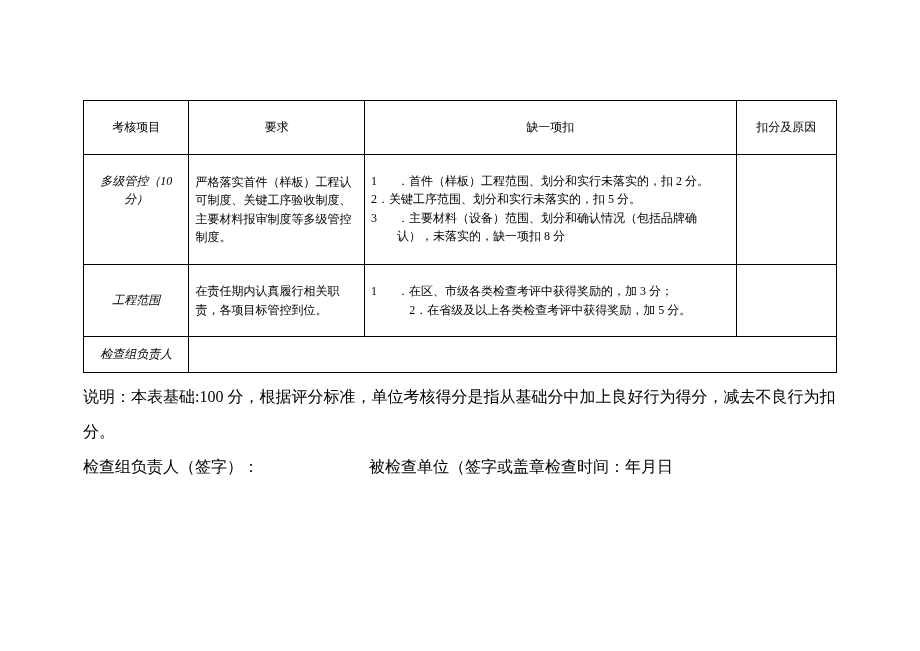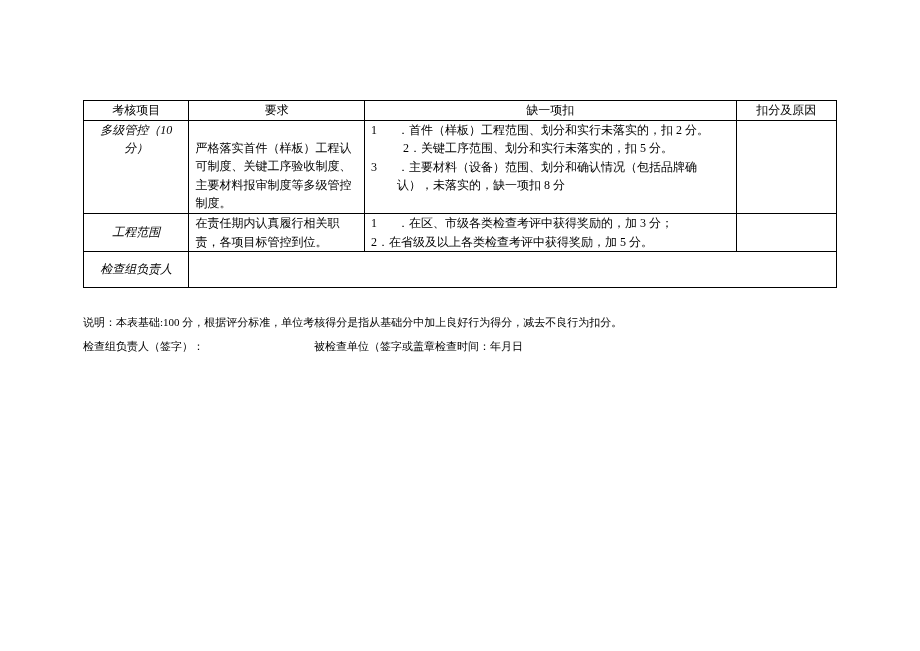--- a/index.html
+++ b/index.html
@@ -16,39 +16,39 @@
     .page {
       padding: 100px 83px 0 83px;
     }
     table {
       border-collapse: collapse;
       width: 100%;
       table-layout: fixed;
     }
     td, th {
       border: 1px solid #000;
-      padding: 0 6px;
+      padding: 17px 6px;
       vertical-align: top;
       line-height: 1.55;
       font-weight: normal;
     }
     th {
       text-align: center;
     }
     .col-item { width: 105px; }
     .col-req  { width: 175px; }
     .col-std  { width: 370px; }
     .col-ded  { width: 100px; }
     .center { text-align: center; font-style: italic; }
     .vmid { vertical-align: middle; }
     .span-row td { }
     .notes {
-      margin-top: 22px;
+      margin-top: 6px;
       line-height: 2.2;
-      font-size: 11px;
+      font-size: 16px;
     }
     .notes p { margin: 0; }
     .sig-line span.gap { display: inline-block; width: 110px; }
     ol.crit {
       margin: 0;
       padding: 0;
       list-style: none;
     }
     ol.crit li {
       display: flex;
@@ -87,21 +87,21 @@
       <td class="center">多级管控（10 分）</td>
       <td style="padding-top:18px;">严格落实首件（样板）工程认可制度、关键工序验收制度、主要材料报审制度等多级管控制度。</td>
       <td>
         <ol class="crit">
           <li>
             <span class="num">1</span>
             <span class="sep"></span>
             <span class="txt">．首件（样板）工程范围、划分和实行未落实的，扣 2 分。</span>
           </li>
           <li>
-            <span class="txt" style="width:100%;margin-left:32px;">2．关键工序范围、划分和实行未落实的，扣 5 分。</span>
+            <span class="txt" style="width:100%;">2．关键工序范围、划分和实行未落实的，扣 5 分。</span>
           </li>
           <li>
             <span class="num">3</span>
             <span class="sep"></span>
             <span class="txt">．主要材料（设备）范围、划分和确认情况（包括品牌确认），未落实的，缺一项扣 8 分</span>
           </li>
         </ol>
       </td>
       <td></td>
     </tr>
@@ -110,21 +110,21 @@
       <td class="center vmid">工程范围</td>
       <td>在责任期内认真履行相关职责，各项目标管控到位。</td>
       <td>
         <ol class="crit">
           <li>
             <span class="num">1</span>
             <span class="sep"></span>
             <span class="txt">．在区、市级各类检查考评中获得奖励的，加 3 分；</span>
           </li>
           <li>
-            <span class="txt" style="width:100%;">2．在省级及以上各类检查考评中获得奖励，加 5 分。</span>
+            <span class="txt" style="width:100%;text-align:center;">2．在省级及以上各类检查考评中获得奖励，加 5 分。</span>
           </li>
         </ol>
       </td>
       <td></td>
     </tr>
 
 
 
     <tr>
       <td class="center" style="padding:8px 4px;">检查组负责人</td>

